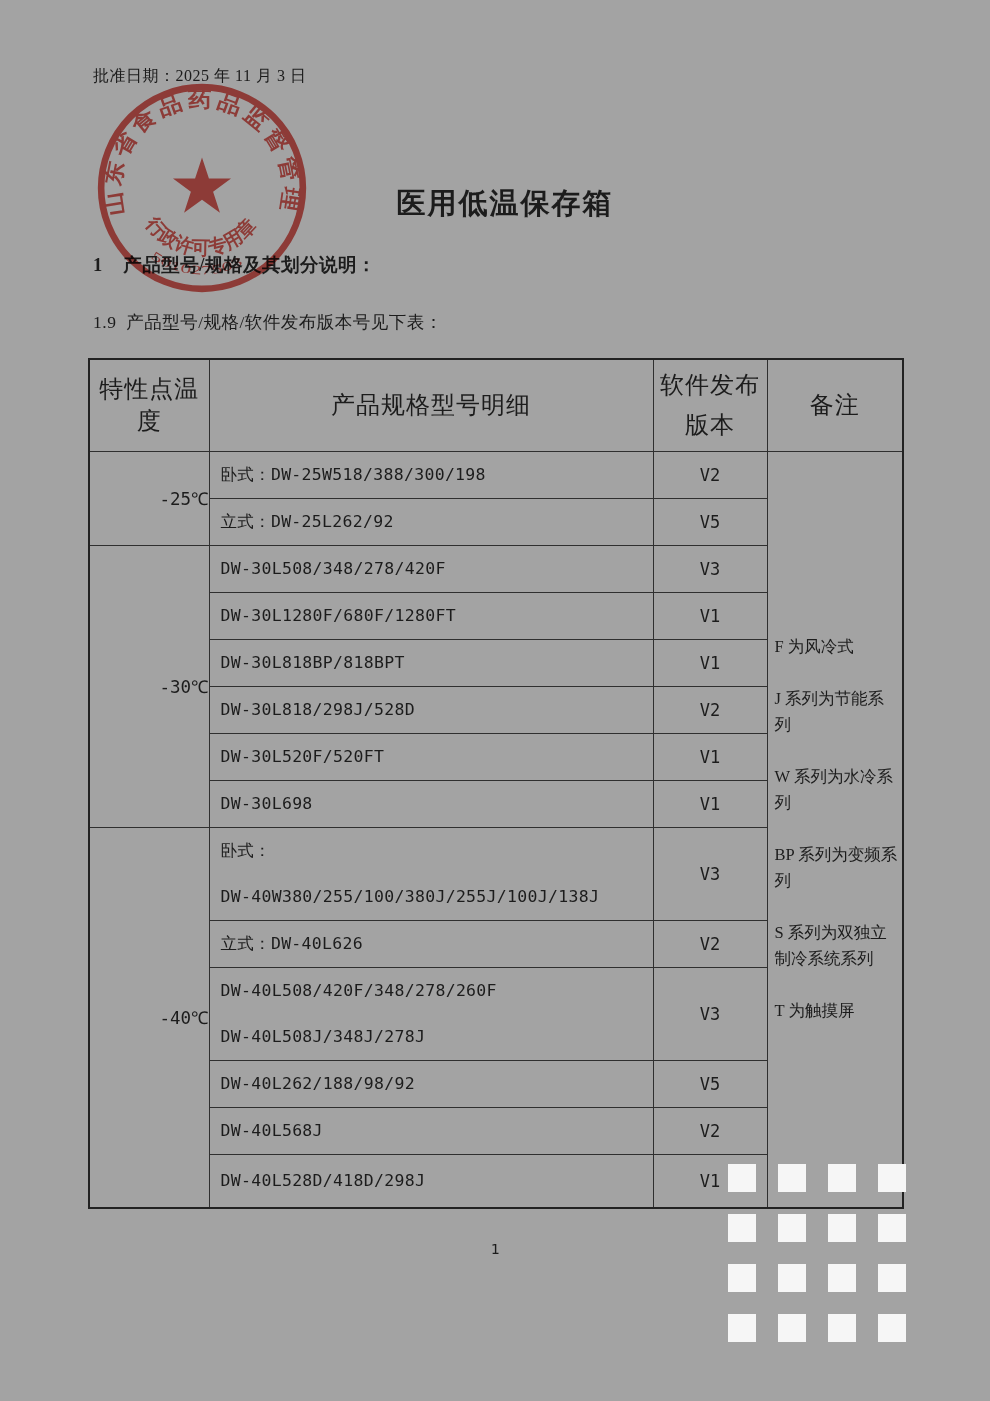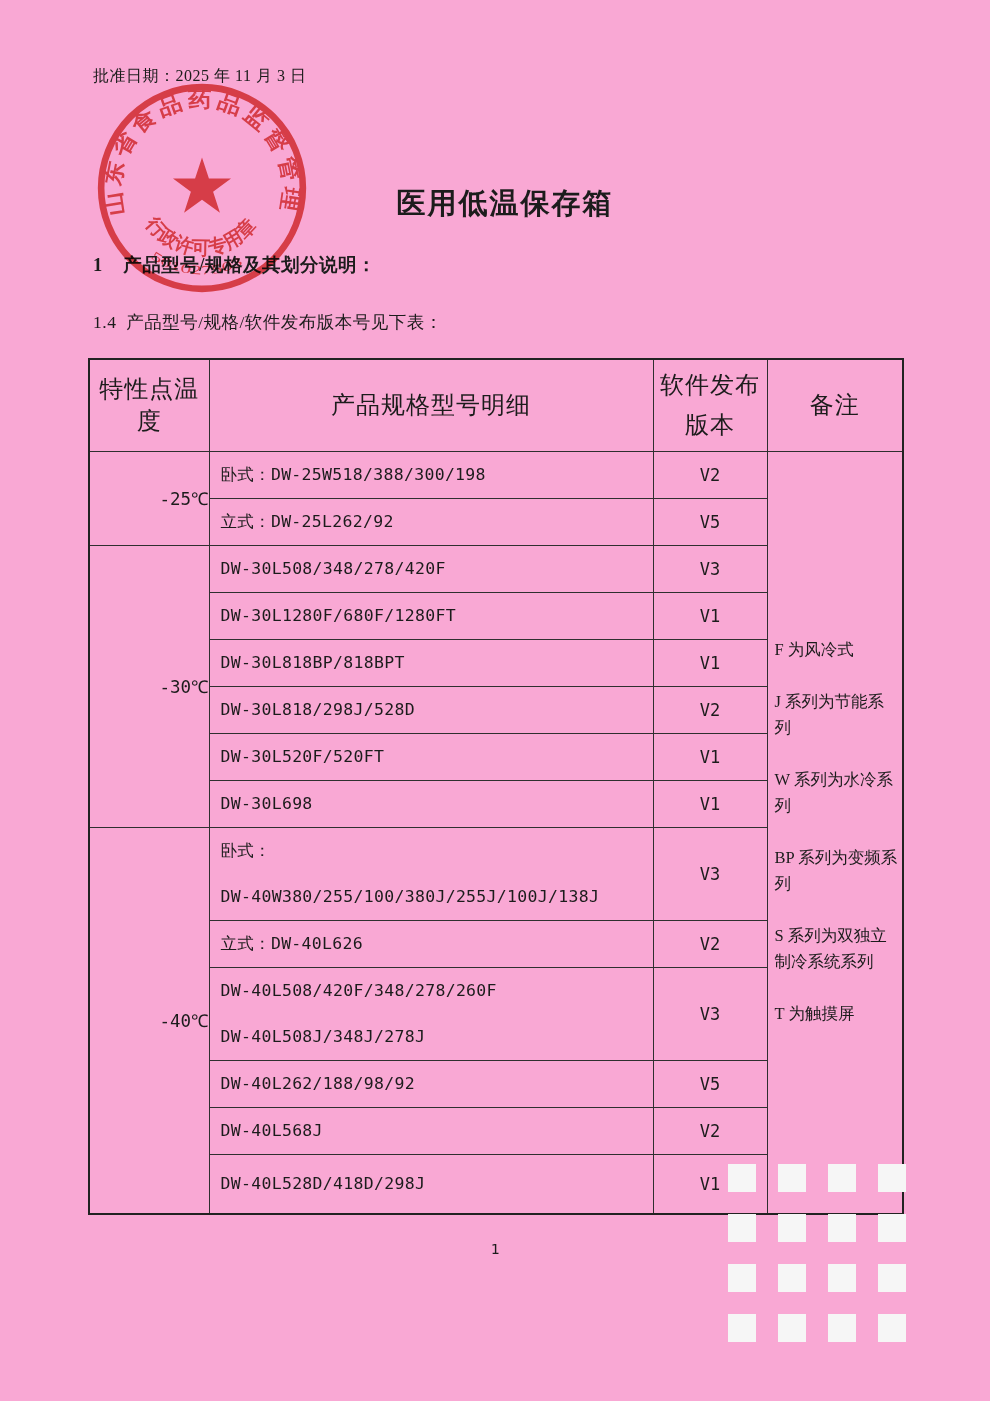--- a/index.html
+++ b/index.html
@@ -1,18 +1,18 @@
 <!DOCTYPE html>
 <html><head>
 <meta charset="utf-8">
 <style>
   * { margin:0; padding:0; box-sizing:border-box; }
   html,body { background:#888; }
   .page {
-    position:relative; width:990px; height:1401px; background:#f9a8d4;
+    position:relative; width:990px; height:1401px; background:#a3a3a3;
     margin:0 auto; overflow:hidden;
     font-family:"Liberation Serif","DejaVu Serif",serif;
     color:#1c1c1c;
   }
   .approval   { position:absolute; left:93px;  top:66px;  font-size:16px; letter-spacing:.5px; }
   .reqnum     { position:absolute; left:93px;  top:126px; font-size:17.5px; font-weight:bold; letter-spacing:.5px; }
   .notice     { position:absolute; left:91px;  top:161px; font-size:17.5px; line-height:22px; color:#2a35c0; font-weight:bold; z-index:2; }
   .doc-title  { position:absolute; left:0;     top:184px; width:1010px; text-align:center; font-size:29px; font-weight:bold; letter-spacing:2px; }
   .sec1       { position:absolute; left:93px;  top:252px; font-size:18.5px; font-weight:bold; white-space:pre; letter-spacing:.5px; }
   .sec11      { position:absolute; left:93px;  top:310px; font-size:17.5px; white-space:pre; letter-spacing:.5px; }
@@ -29,21 +29,21 @@
     position:absolute; left:88px; top:358px;
     border-collapse:collapse; table-layout:fixed; width:814px;
     font-size:16.5px;
   }
   .spec-table td { border:1px solid #2f2f2f; vertical-align:middle; overflow:hidden; }
   .spec-table { border:2px solid #222; }
   .h-header td { text-align:center; font-size:24px; height:92px; letter-spacing:1px; }
   .soft-hdr div { line-height:40px; }
   .r46 { height:47px; }
   .r93 { height:93px; }
-  .r54 { height:60px;margin-top:12px; }
+  .r54 { height:54px;margin-top:12px; }
   .temp-cell  { text-align:right; padding-left:8px; font-size:17.5px;
                 font-family:"DejaVu Sans Mono",monospace; }
   .model-cell { text-align:left; padding-left:11px; letter-spacing:.3px;
                 font-family:"DejaVu Sans Mono","Liberation Mono",monospace; font-size:16.5px; }
   .model-two .ln { line-height:46px; }
   .ver-cell   { text-align:center; font-family:"DejaVu Sans Mono",monospace; font-size:17px; }
   .remark-cell{ padding:6px 2px 6px 7px; font-size:16.5px; }
   .remark-p   { line-height:26px; margin:26px 0; }
   .remark-p:first-child { margin-top:0; }
   .remark-p:last-child  { margin-bottom:0; }
@@ -59,21 +59,21 @@
 
 <div class="page">
 
   <div class="approval">批准日期：2025 年 11 月 3 日</div>
 
 
 
   <div class="doc-title">医用低温保存箱</div>
 
   <div class="sec1">1    产品型号/规格及其划分说明：</div>
-  <div class="sec11">1.4  产品型号/规格/软件发布版本号见下表：</div>
+  <div class="sec11">1.9  产品型号/规格/软件发布版本号见下表：</div>
 
   <svg class="stamp" viewBox="0 0 212 212">
     <defs>
       <path id="arcTop" d="M 30.8,133.4 A 80,80 0 1,1 181.2,133.4" fill="none"></path>
       <path id="arcBottom" d="M 50.8,141.3 A 66,66 0 0,0 161.2,141.3" fill="none"></path>
       <path id="arcSerial" d="M 47.4,168.4 A 88,88 0 0,0 164.6,168.4" fill="none"></path>
     </defs>
     <circle cx="106" cy="106" r="99" fill="none" stroke="#d8453e" stroke-width="6.5"></circle>
     <text font-size="21" font-weight="bold" fill="#d8453e" letter-spacing="4">
       <textPath href="#arcTop" startOffset="2" textLength="330" lengthAdjust="spacingAndGlyphs">山东省食品药品监督管理局</textPath>

